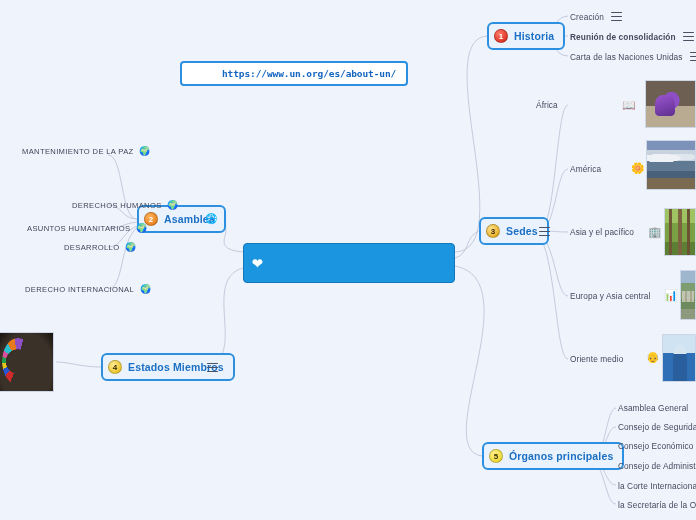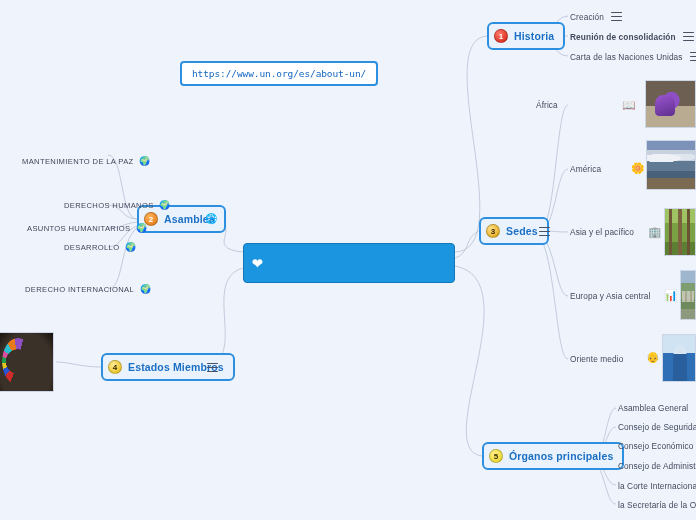--- a/index.html
+++ b/index.html
@@ -71,24 +71,25 @@
     left: 180px; top: 61px;
     height: 25px;
     background: #ffffff;
     border: 2px solid #2d8fe0;
     border-radius: 4px;
     display: flex; align-items: center;
     padding: 0 10px;
   }
   .urlnode .label {
     color: #1566c0;
-    font-weight: normal;
+    font-weight: bold;
     font-size: 9.5px;
     font-family: "DejaVu Sans Mono", monospace;
     letter-spacing: -.1px;
+    margin-left: 30px;
   }
 
   
   .sideicon {
     position: absolute;
     width: 13px; height: 13px;
     display: flex; align-items: center; justify-content: center;
     font-size: 10px;
   }
   .hamb {
@@ -277,25 +278,25 @@
         <i></i>
       </span>
   </div>
 
   <div class="node1" style="left:137px; top:205px;">
     <span class="badge b2">2</span>
     <span class="label">Asamblea</span>
   </div>
   <span class="sideicon" style="left:205px; top:212px;">🌐</span>
 
-  <div class="leaf caps" style="left:22px; top:156px;">
+  <div class="leaf caps" style="left:22px; top:146px;">
     <span class="ltext">MANTENIMIENTO DE LA PAZ</span>
     <span class="globe">🌍</span>
   </div>
-  <div class="leaf caps" style="left:40px; top:200px;padding-left:24px;">
+  <div class="leaf caps" style="left:48px; top:200px;padding-left:24px;">
     <span class="ltext">DERECHOS HUMANOS</span>
     <span class="globe">🌍</span>
   </div>
   <div class="leaf caps" style="left:27px; top:223px;">
     <span class="ltext">ASUNTOS HUMANITARIOS</span>
     <span class="globe">🌍</span>
   </div>
   <div class="leaf caps" style="left:64px; top:242px;">
     <span class="ltext">DESARROLLO</span>
     <span class="globe">🌍</span>

